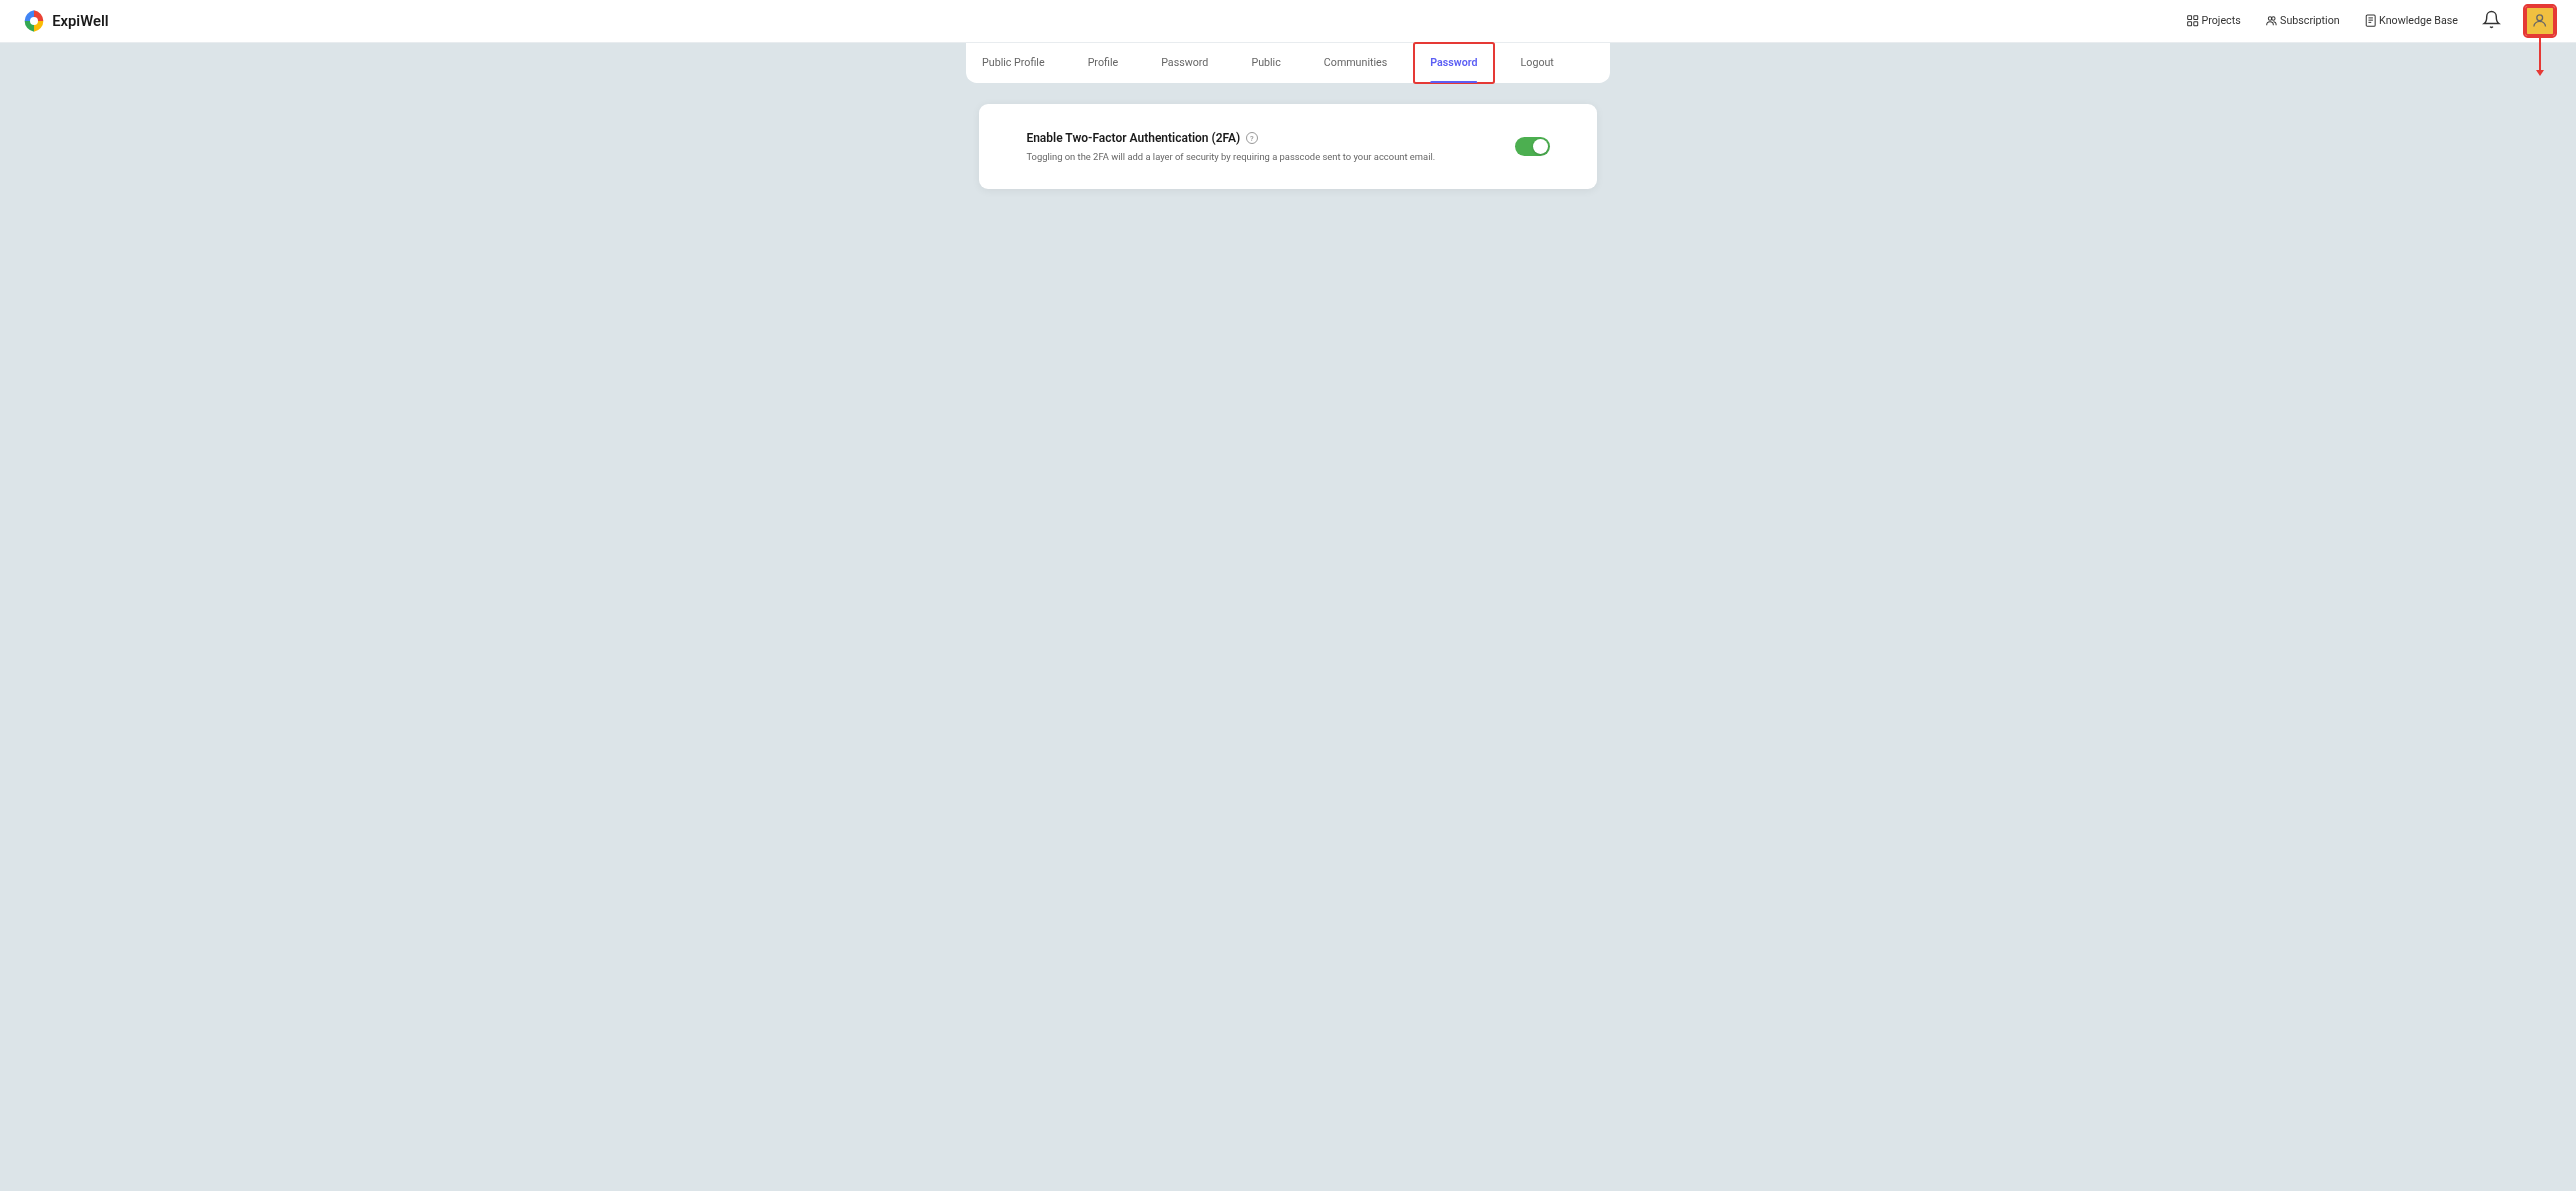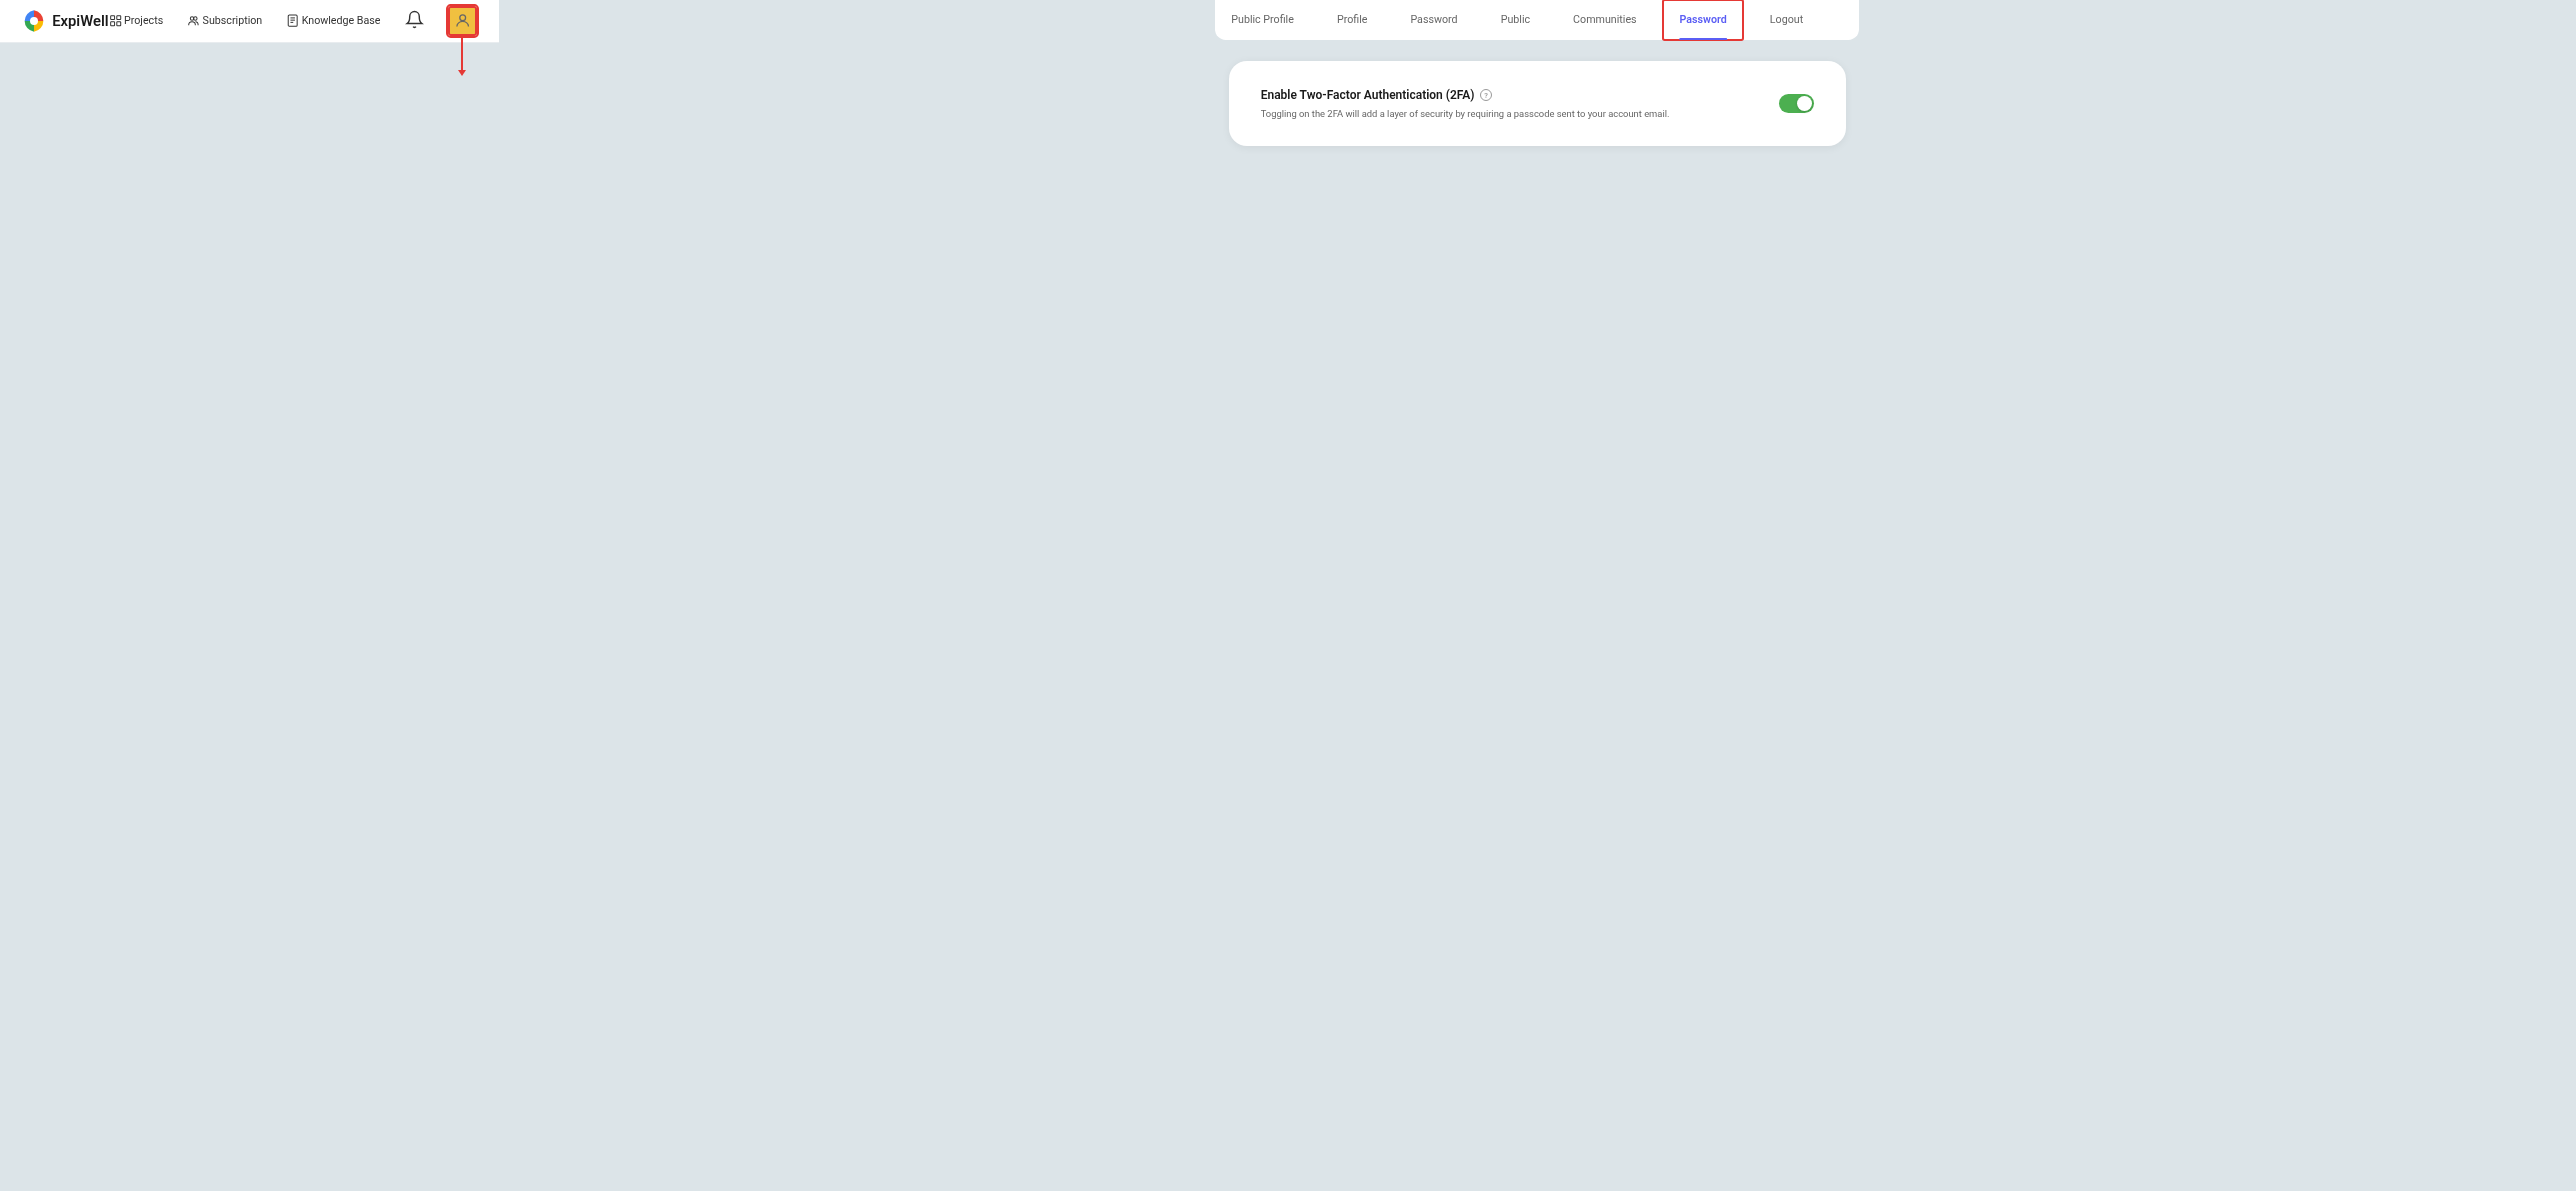--- a/index.html
+++ b/index.html
@@ -137,22 +137,22 @@
     .tab-card {
       background: #ffffff;
       border-radius: 10.7px 10.7px 0 0;
       max-width: 644px;
       width: 100%;
     }
 
     
     .security-card {
       background: #ffffff;
-      border-radius: 18px;
-      padding: 27px 32px;
+      border-radius: 9px;
+      padding: 27px 47px;
       max-width: 644px;
       width: 100%;
       box-shadow: 0 1.3px 8px rgba(0,0,0,0.06);
     }
 
     .tfa-row {
       display: flex;
       align-items: center;
       justify-content: space-between;
       gap: 16px;
@@ -248,21 +248,21 @@
       border-left: 4.7px solid transparent;
       border-right: 4.7px solid transparent;
       border-top: 6.7px solid #e53935;
     }
 
     
     .page-wrapper {
       background-color: #dce4e8;
       min-height: 100vh;
       display: flex;
-      flex-direction: row;
+      flex-direction: column;
     }
 
     .main-section {
       background-color: #dce4e8;
       flex: 1;
       display: flex;
       flex-direction: column;
       align-items: center;
       padding-top: 0;
     }

